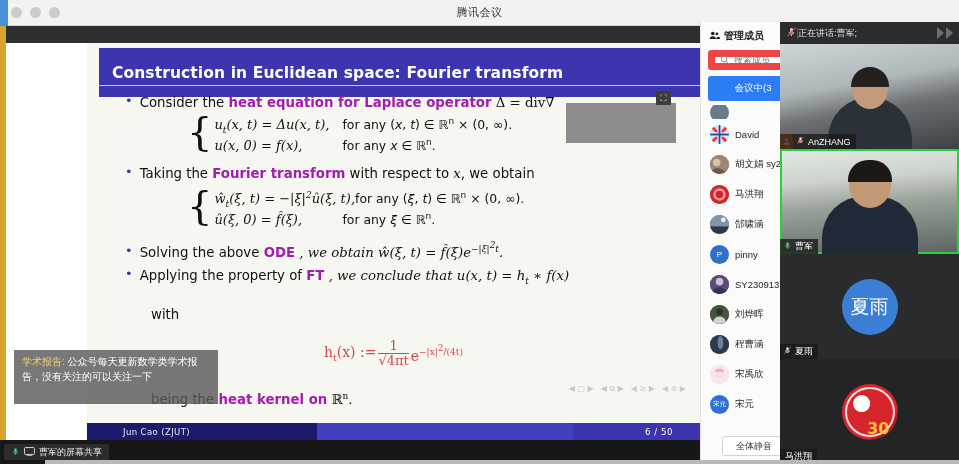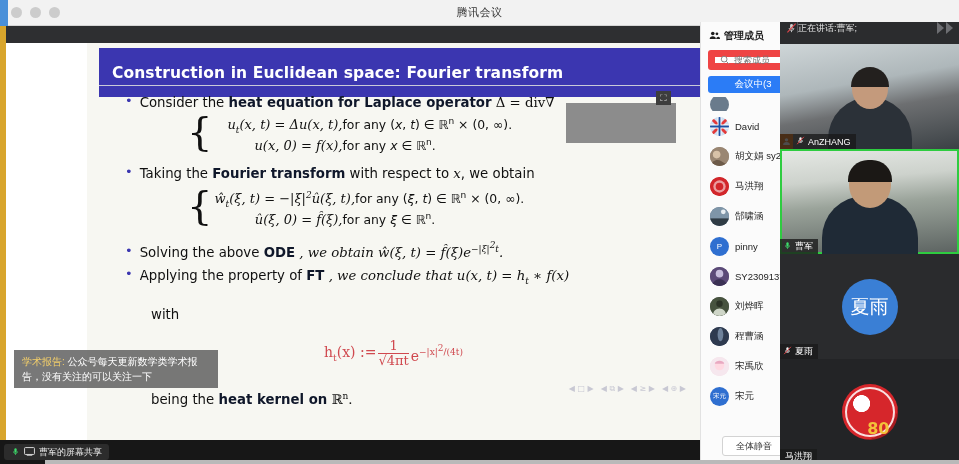--- a/index.html
+++ b/index.html
@@ -62,37 +62,37 @@
     position: absolute; left: 0; top: 46px; width: 613px; height: 327px;
     font-family: "DejaVu Sans", sans-serif;
     color: #101010;
   }
   .bullet-row { display: flex; align-items: baseline; padding-left: 38px; }
   .bullet {
     color: #3b36b0; font-size: 13px; line-height: 1;
     margin-right: 7px; position: relative; top: -2px;
   }
   .btxt { font-size: 13.3px; }
-  .kw { color: #0f172a; font-weight: bold; text-align: center; }
+  .kw { color: #a21caf; font-weight: bold; text-align: center; }
   .mth { font-family: "DejaVu Serif", serif; font-style: italic; }
   .mup { font-family: "DejaVu Serif", serif; font-style: normal; }
   sub { font-size: 9px; }
   sup { font-size: 9px; }
 
   .eqblock {
     display: flex; padding-left: 100px; margin-top: 6px;
     font-family: "DejaVu Serif", serif; font-size: 13px;
   }
   .brace {
     font-size: 40px; line-height: 30px; font-family: "DejaVu Serif", serif;
     margin-right: 2px; color:#101010;
   }
   .eqlines { display: flex; flex-direction: column; gap: 2px; }
   .eqline { display: flex; align-items: baseline; white-space: nowrap; }
-  .eql { min-width: 128px; font-style: italic; text-align: right; }
+  .eql { min-width: 128px; font-style: italic; }
   .eqr { font-family: "DejaVu Sans", sans-serif; font-style: normal; font-size: 12.4px; }
 
   .heatk {
     display:flex; justify-content:center; align-items:center;
     color:#d0494f; font-family:"DejaVu Serif", serif; font-size:14px;
     margin-top: 6px;
   }
   .frac { display:inline-flex; flex-direction:column; align-items:center; vertical-align:middle; margin: 0 2px; }
   .frac .num { font-size:13px; line-height:1.05; }
   .frac .bar { width:100%; height:1px; background:#d0494f; }
@@ -126,21 +126,21 @@
   }
   
   .fs-icon {
     position:absolute; left:650px; top:48px; width:15px; height:14px;
     background:#3d3d3d; color:#d8d8d8; font-size:9px;
     display:flex; align-items:center; justify-content:center;
   }
 
   
   .toast {
-    position: absolute; left: 8px; top: 307px; width: 204px; height: 38px;
+    position: absolute; left: 8px; top: 307px; width: 204px; height: 54px;
     background: rgba(90,90,90,.82); color: #fff;
     padding: 4px 8px; font-size: 10px; line-height: 15px;
   }
   .toast .who { color: #f5d06a; }
 
   
   .panel {
     position: absolute; left: 700px; top: 22px; width: 105px; height: 442px;
     background: #fbfbfb; border-left: 1px solid #e2e2e2; overflow: hidden;
   }
@@ -151,21 +151,21 @@
   .psearch {
     margin: 3px 7px 0 7px; height: 20px; background:#fff;
     border: 7px solid #ef4444; border-radius: 3px;
     display:flex; align-items:center; gap:4px; padding: 0 5px;
   }
   .psearch input {
     border:none; outline:none; font-size:9px; color:#333; width:100%;
     background:transparent; font-family:"Liberation Sans", sans-serif;
   }
   .ptab {
-    margin: 6px 7px 0 7px; height: 17px; background:#2b7cf6; border-radius:3px;
+    margin: 6px 7px 0 7px; height: 25px; background:#2b7cf6; border-radius:3px;
     color:#fff; font-size:9.5px; display:flex; align-items:center; justify-content:center;
     overflow:hidden; white-space:nowrap;
   }
   .plist { margin-top: 4px; }
   .prow { display:flex; align-items:center; gap:6px; height: 30px; padding-left: 9px; }
   .pav {
     width: 19px; height: 19px; border-radius: 50%; flex: none;
     display:flex; align-items:center; justify-content:center;
     font-size: 8px; color:#fff; overflow:hidden; position:relative;
   }
@@ -176,21 +176,21 @@
     font-size:9px; color:#333; display:flex; align-items:center; justify-content:center;
   }
   .prow-clip { height:14px; overflow:hidden; }
 
   
   .vstrip {
     position: absolute; left: 780px; top: 22px; width: 179px; height: 442px;
     background: #1f2022;
   }
   .vtop {
-    height: 22px; background:#2b2c2e; display:flex; 
+    height: 22px; background:#2b2c2e; display:flex; align-items:center; 
     padding: 0 6px; color:#e4e4e4; font-size:9px;
   }
   .vtop .sep { width:1px; height:11px; background:#55565a; }
   .chev { margin-left:auto; display:flex; gap:2px; }
   .chev i {
     width:0; height:0; border-top:6px solid transparent; border-bottom:6px solid transparent;
     border-left:7px solid #6d6e72;
   }
   .tile { position: relative; width: 179px; overflow: hidden; background:#242527; }
   .tile.active { outline: 2px solid #2ecc40; outline-offset: -2px; }
@@ -370,20 +370,29 @@
         </div>
 
         <div class="navicons">
           <span>◀ □ ▶</span>
           <span>◀ ⧉ ▶</span>
           <span>◀ ≥ ▶</span>
           <span>◀ ⊕ ▶</span>
         </div>
       </div>
 
+      <div class="slide-footer">
+        <div class="fseg1">
+          <span class="fname">Jun Cao  (ZJUT)</span>
+        </div>
+        <div class="fseg2"></div>
+        <div class="fseg3">
+          <span class="fpage">6 / 50</span>
+        </div>
+      </div>
     </div>
 
     <div class="redact"></div>
     <div class="fs-icon">⛶</div>
 
     <div class="toast">
       <span class="who">学术报告:</span>
       <span>公众号每天更新数学类学术报告，没有关注的可以关注一下</span>
     </div>
 
@@ -585,21 +594,21 @@
               <line x1="2" y1="14.5" x2="14" y2="1.5" stroke="#e0464b" stroke-width="1.7"></line>
             </svg>
         </span>
         <span>夏雨</span>
       </div>
     </div>
 
     <div class="tile" style="height:105px;background:#232426;">
       <div class="logo-circle">
         <div class="ring"></div>
-        <div class="seventy">80</div>
+        <div class="seventy">30</div>
       </div>
       <div class="tile-label" style="padding-left:5px;">
         <span>马洪翔</span>
       </div>
     </div>
   </div>
 
   <div class="taskchip">
     <span>
       <svg width="9" height="11" viewBox="0 0 16 16">

